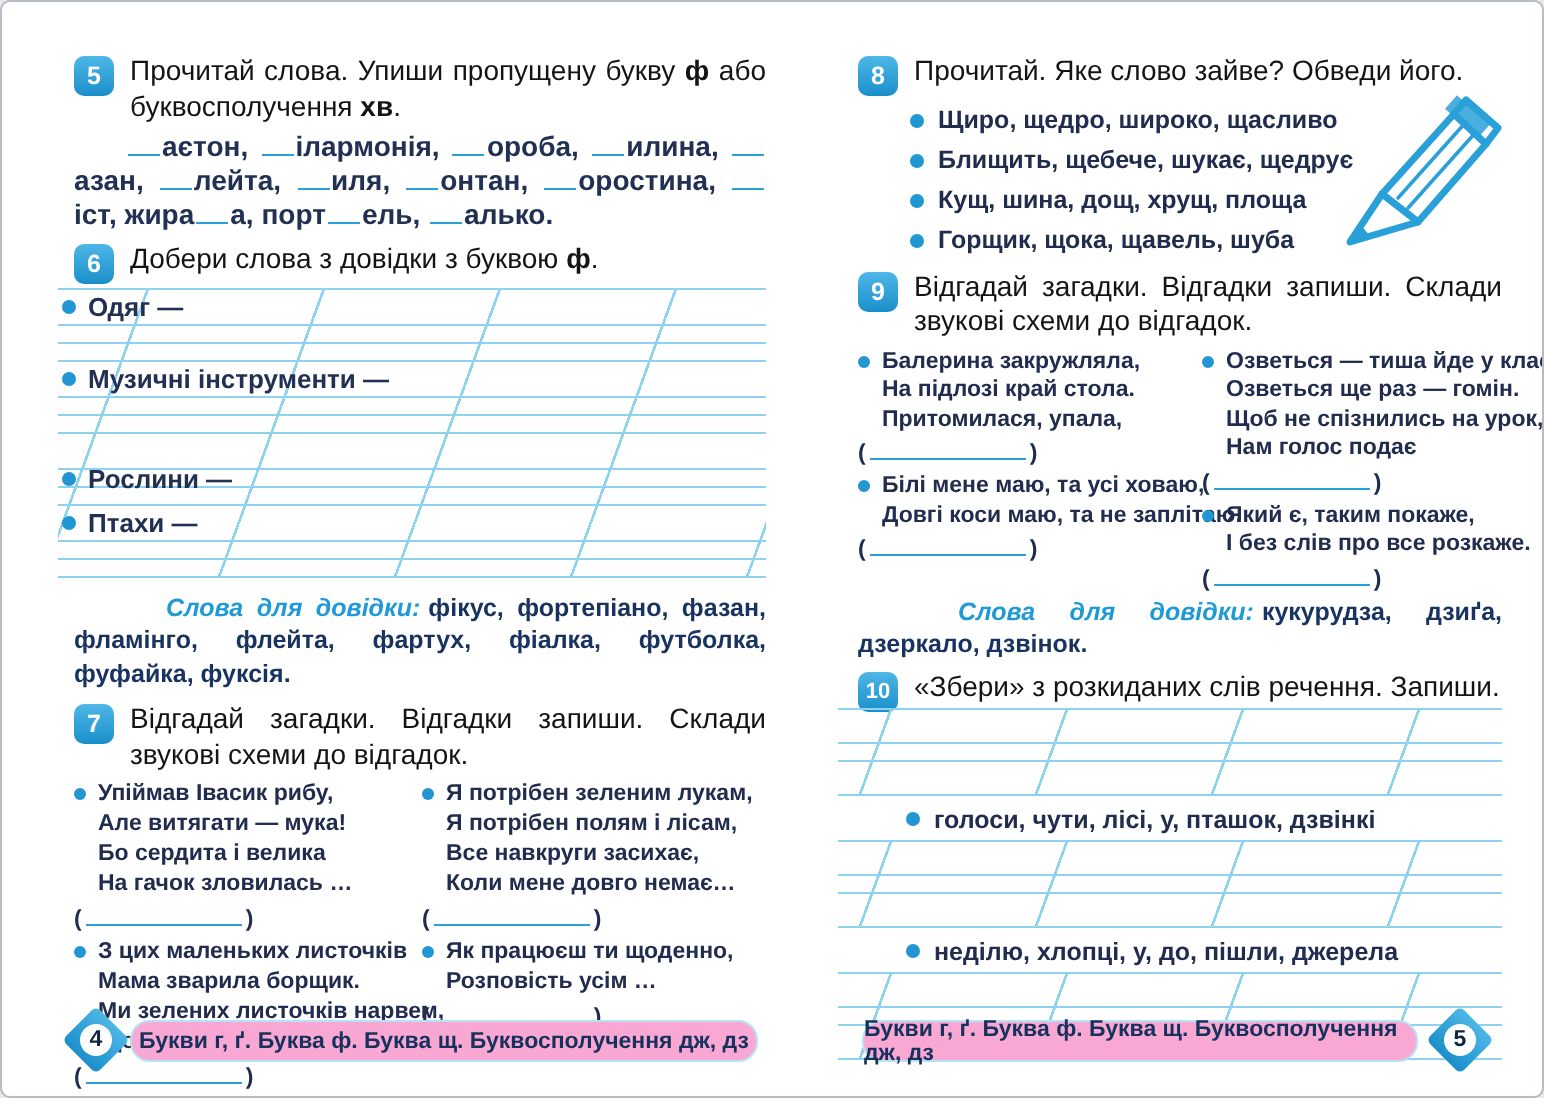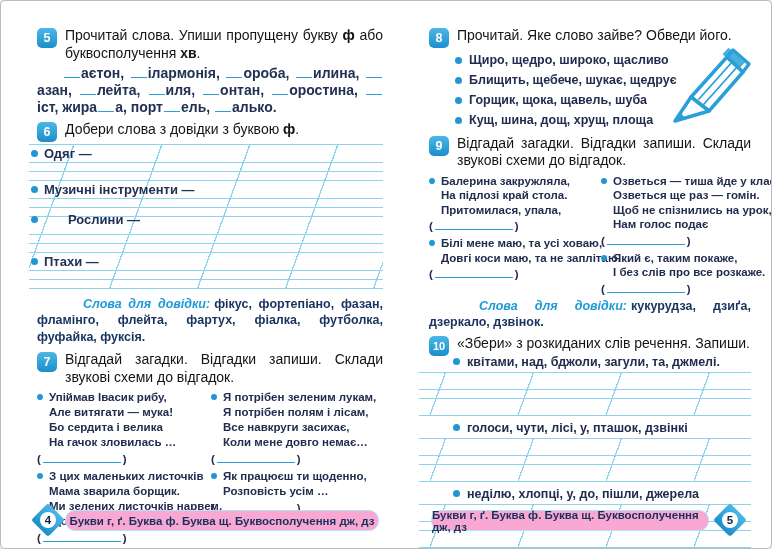--- a/index.html
+++ b/index.html
@@ -92,21 +92,21 @@
     <div class="ruled6 lined">
       <div class="diag"></div>
       <div class="cat-row" style="top:1px;">
           <span class="dot"></span>
           <span class="cat">Одяг —</span>
         </div>
       <div class="cat-row" style="top:37px;">
           <span class="dot"></span>
           <span class="cat">Музичні інструменти —</span>
         </div>
-      <div class="cat-row" style="top:67px;gap:24px;">
+      <div class="cat-row" style="top:87px;">
           <span class="dot"></span>
           <span class="cat">Рослини —</span>
         </div>
       <div class="cat-row" style="top:109px;">
           <span class="dot"></span>
           <span class="cat">Птахи —</span>
         </div>
     </div>
 
     <p class="ref"><span class="ref-label">Слова для довідки:</span><span class="ref-words">фікус, фортепіано, фазан, фламінго, флейта, фартух, фіалка, футболка, фуфайка, фуксія.</span></p>
@@ -160,22 +160,22 @@
 
   <div class="page page-right">
 
     <div class="task" style="margin-top:26px;">
       <span class="badge">8</span>
       <div class="t-head">Прочитай. Яке слово зайве? Обведи його.</div>
     </div>
     <div style="margin:5px 0 0 26px;">
       <div class="bullet-item">Щиро, щедро, широко, щасливо</div>
       <div class="bullet-item">Блищить, щебече, шукає, щедрує</div>
+      <div class="bullet-item">Кущ, шина, дощ, хрущ, площа</div>
       <div class="bullet-item">Горщик, щока, щавель, шуба</div>
-      <div class="bullet-item">Кущ, шина, дощ, хрущ, площа</div>
     </div>
 
     <svg class="pencil" width="96" height="82" viewBox="0 0 96 82">
       <g stroke="#2aa0d8" stroke-width="3.5" fill="#fff" stroke-linejoin="round" stroke-linecap="round">
         <polygon points="28,52 64,12 80,27 46,66"></polygon>
         <polygon points="28,52 46,66 12,76"></polygon>
         <polygon points="64,12 70,5 86,19 80,27"></polygon>
       </g>
       <g stroke="#2aa0d8" stroke-width="1.8" fill="none" stroke-linecap="round">
         <line x1="36" y1="54" x2="70" y2="16"></line>
@@ -221,21 +221,20 @@
     </div>
 
     <p class="ref" style="margin-top:2px;text-indent:30px;"><span class="ref-label">Слова для довідки:</span><span class="ref-words">кукурудза, дзиґа, дзеркало, дзвінок.</span></p>
 
     <div class="task" style="margin-top:4px;">
       <span class="badge" style="font-size:11px;">10</span>
       <div class="t-head">«Збери» з розкиданих слів речення. Запиши.</div>
     </div>
 
     <div>
-      <div class="bullet-item t10-item">квітами, над, бджоли, загули, та, джмелі.</div>
       <div class="band lined">
           <div class="diag"></div>
         </div>
       <div class="bullet-item t10-item">голоси, чути, лісі, у, пташок, дзвінкі</div>
       <div class="band lined">
           <div class="diag"></div>
         </div>
       <div class="bullet-item t10-item">неділю, хлопці, у, до, пішли, джерела</div>
       <div class="band lined">
           <div class="diag"></div>

